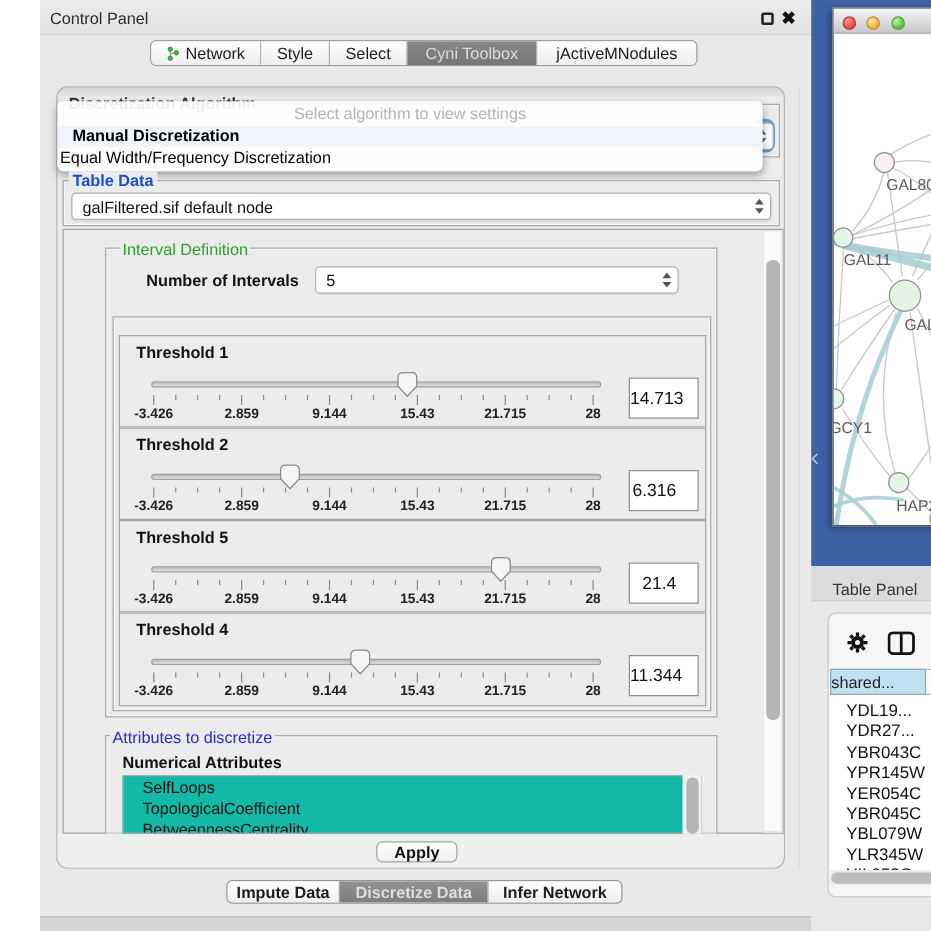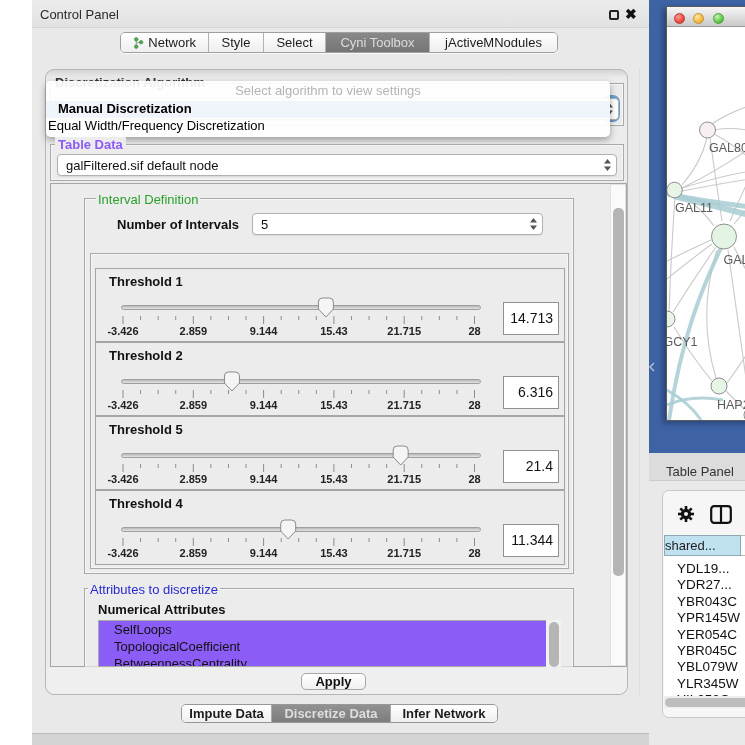--- a/index.html
+++ b/index.html
@@ -43,33 +43,33 @@
 .arrows { position:absolute; right:4px; top:50%; transform:translateY(-50%); width:9px; height:14px; }
 
 .sbtrack { position:absolute; background:#fafafa; border:1px solid #e2e2e2; }
 .sbthumb { position:absolute; background:#b5b5b5; border-radius:5px; }
 
 .thr { position:absolute; left:63px; width:470px; height:74.5px; border:1px solid #a6a6a6;
   background:#ececec; }
 .thrlabel { position:absolute; left:13px; top:5px; font-weight:bold; font-size:13px; color:#111; }
 .valbox { position:absolute; left:407px; top:33px; width:56px; height:33px; background:#fff;
   border:1px solid #919191; font-size:14px; color:#111; text-align:right;
-  line-height:31px; padding-right:5px; }
+  line-height:31px; padding-right:17px; }
 .track { position:absolute; left:25px; top:36px; width:360px; height:5px;
   background:linear-gradient(#b9b9b9,#e3e3e3); border:1px solid #9f9f9f; border-radius:3px; }
 
 #bottabs { left:149px; top:704px; height:19px; display:flex;
   border:1px solid #979797; border-radius:5px; overflow:hidden; }
 .bseg { height:100%; display:flex; align-items:center; justify-content:center;
   background:linear-gradient(#ffffff,#efefef); color:#1c1c1c; font-size:13px; font-weight:600;
   border-right:1px solid #aaaaaa; white-space:nowrap; }
 .bseg:last-child { border-right:none; }
 .bseg.dark { background:linear-gradient(#919191,#7d7d7d); color:#dedede; }
 
-#attrlist { left:66px; top:620px; width:463px; height:47px; background:#8b5cf6;
+#attrlist { left:66px; top:620px; width:463px; height:47px; background:#14b8a6;
   border:1px solid #a9a9a9; font-size:13px; color:#111; overflow:hidden; }
 #attrlist div { padding-left:15px; height:17px; line-height:17px; }
 
 #applybtn { left:269px; top:673px; width:65px; height:17px;
   background:linear-gradient(#ffffff,#f0f0f0); border:1px solid #a6a6a6; border-radius:5px;
   font-size:13px; font-weight:600; color:#111; text-align:center; line-height:15px; }
 
 #popup { left:14px; top:81px; width:564px; height:56px; background:rgba(255,255,255,.92);
   border-radius:4px 4px 5px 5px; box-shadow:0 3px 7px rgba(0,0,0,.35); }
 
@@ -125,21 +125,21 @@
         </svg>
     </div>
 
     <div id="popup" class="abs">
       <div style="position:absolute; left:0; top:0; width:100%; height:20px; color:#b4b4b4; font-size:13px; text-align:center; line-height:19px;">Select algorithm to view settings</div>
       <div style="position:absolute; left:0; top:20px; width:100%; height:17px; background:rgba(237,242,250,.85); font-weight:bold; font-size:13px; line-height:16px; padding-left:12px; color:#000;">Manual Discretization</div>
       <div style="position:absolute; left:0; top:37px; width:100%; height:17px; font-size:13px; line-height:16px; padding-left:2px; color:#000;">Equal Width/Frequency Discretization</div>
     </div>
 
     <div class="abs groupbox" style="left:18px; top:144px; width:574px; height:37px;"></div>
-    <div class="grouptitle" style="left:23px; top:137px; font-weight:bold; color:#8b5cf6; background:#ececec; padding:0 3px;">Table Data</div>
+    <div class="grouptitle" style="left:23px; top:137px; font-weight:bold; color:#1d4ed8; background:#ececec; padding:0 3px;">Table Data</div>
     <div class="combo" style="left:25px; top:154px; width:560px; height:22px;">
       <div class="ctext">galFiltered.sif default node</div>
       <svg class="arrows" viewBox="0 0 9 14">
           <path d="M4.5 1 L8 5.5 L1 5.5 Z" fill="#555"></path>
           <path d="M4.5 13 L8 8.5 L1 8.5 Z" fill="#555"></path>
         </svg>
     </div>
 
     <div class="abs" style="left:18px; top:183px; width:577px; height:484px; border:1px solid #a5a5a5; background:#ececec;"></div>
 

